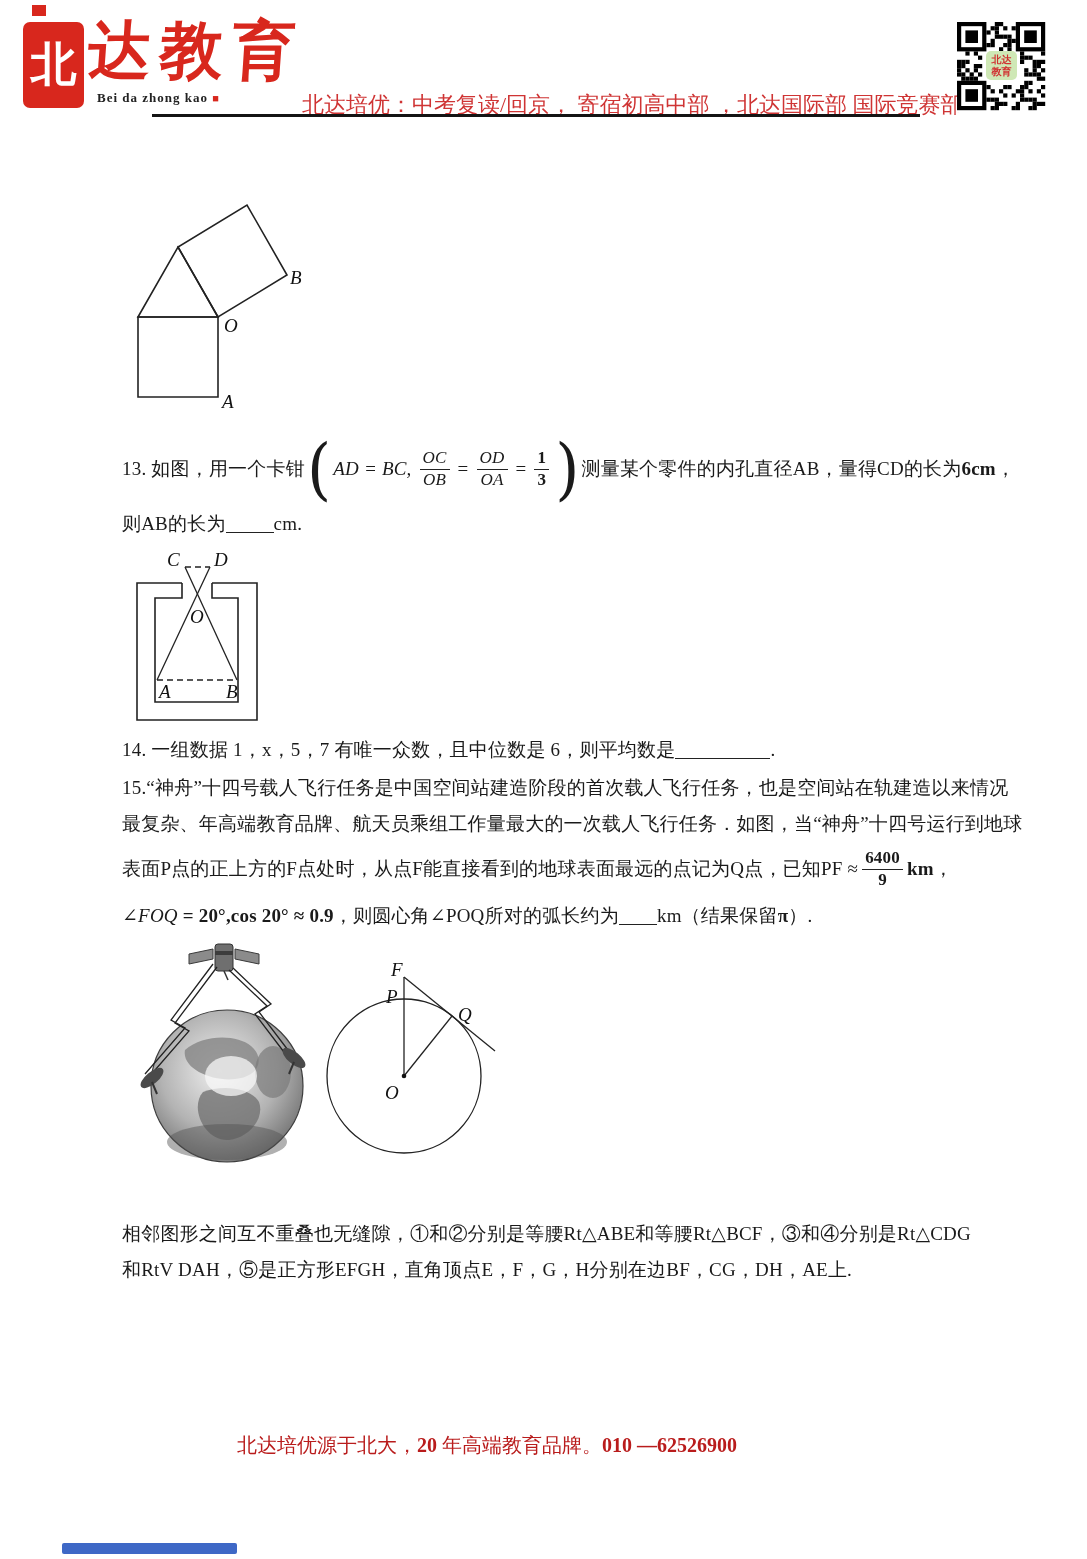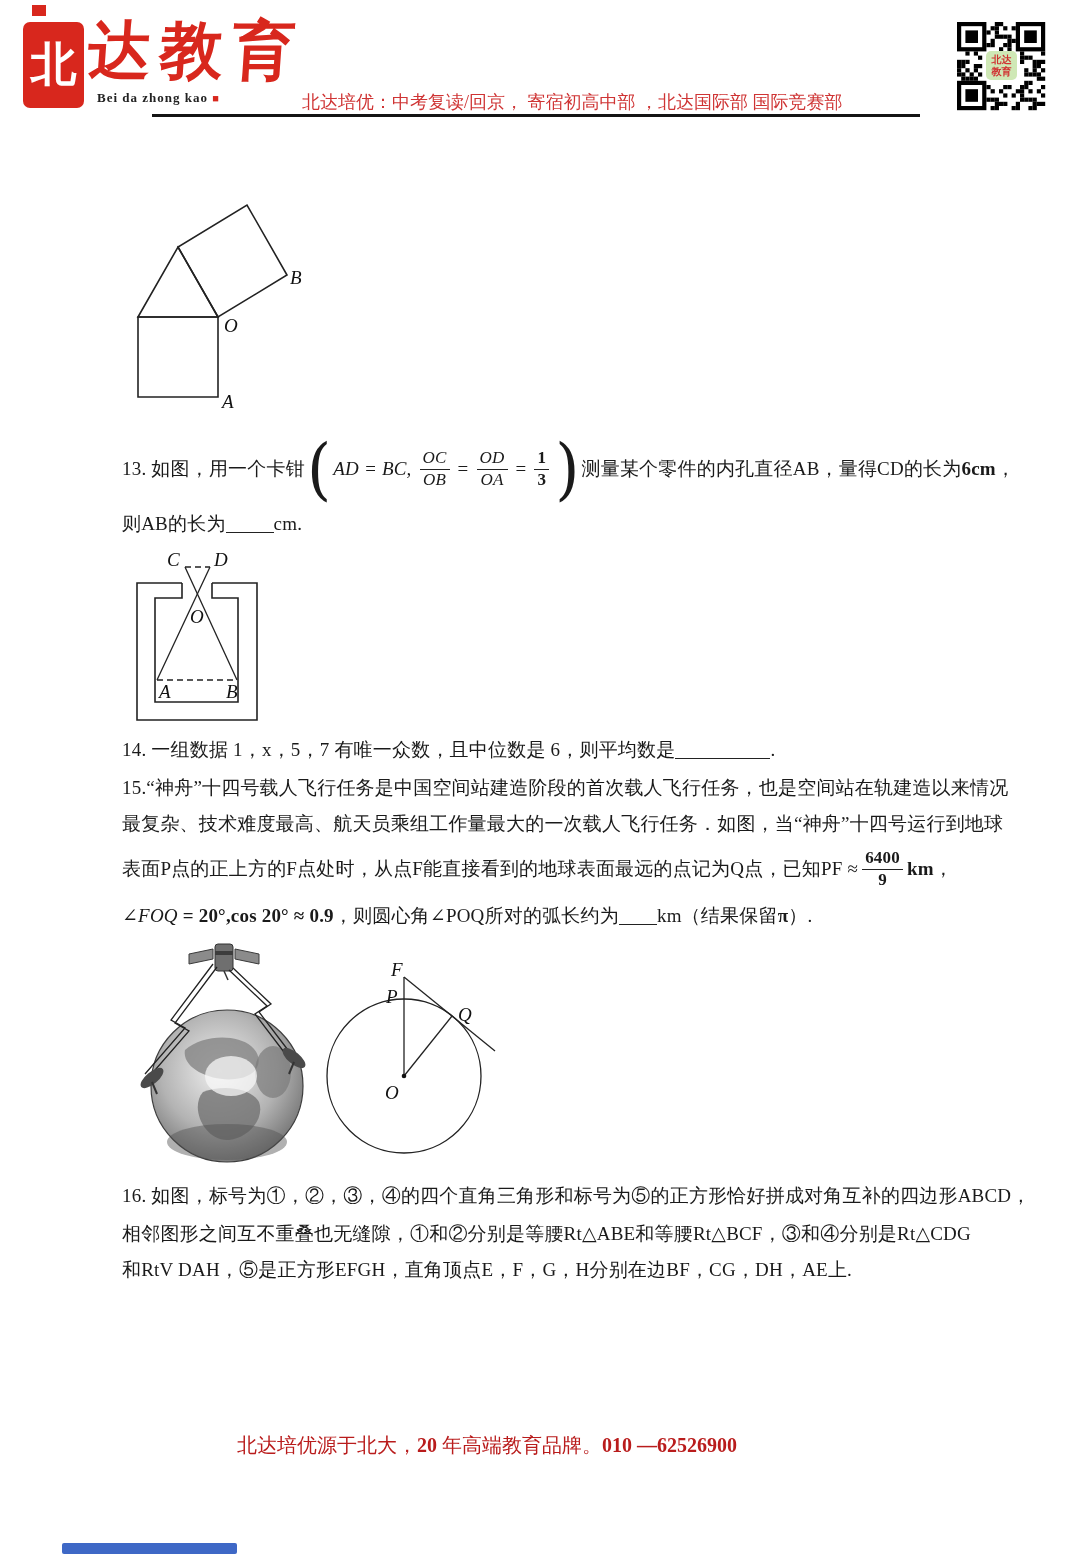--- a/index.html
+++ b/index.html
@@ -13,21 +13,21 @@
 
   
   .logo-mark{left:32px;top:5px;width:14px;height:11px;background:#d8271d;}
   .logo-stamp{left:25px;top:24px;width:57px;height:82px;background:#d8271d;border-radius:5px;
               display:flex;align-items:center;justify-content:center;color:#fff;
               font-size:46px;font-weight:bold;box-shadow:0 0 0 2px #d8271d;}
   .logo-script{left:88px;top:20px;font-size:63px;font-weight:bold;color:#d8271d;
                letter-spacing:9px;transform:skewX(-4deg);line-height:1;}
   .logo-sub{left:97px;top:90px;font-size:13px;font-weight:bold;color:#222;letter-spacing:1px;}
   .logo-sub .sq{color:#d8271d;font-size:11px;}
-  .tagline{left:302px;top:90px;font-size:18px;color:#cf3434;white-space:nowrap;}
+  .tagline{left:302px;top:90px;font-size:22px;color:#cf3434;white-space:nowrap;}
   .header-rule{left:152px;top:114px;width:768px;height:3px;background:#141414;}
 
   
   .frow{display:flex;align-items:center;}
   .frac{display:inline-flex;flex-direction:column;align-items:center;font-size:17px;
         line-height:1.2;margin:0 4px;vertical-align:middle;}
   .frac .num{border-bottom:1.5px solid #222;padding:0 3px;}
   .frac.it{font-style:italic;}
   .paren{font-size:62px;font-weight:300;line-height:0.9;transform:scaleY(1.08);
          font-family:"DejaVu Serif",serif;margin:0 2px;}
@@ -227,21 +227,21 @@
     <text class="flabel" x="55" y="71">O</text>
     <text class="flabel" x="24" y="146">A</text>
     <text class="flabel" x="91" y="146">B</text>
   </svg>
 
   <div class="abs line" style="left:122px;top:737px;">
     <span>14. 一组数据 1，x，5，7 有唯一众数，且中位数是 6，则平均数是</span><span class="blank" style="width:95px;"></span><span>.</span>
   </div>
 
   <div class="abs line" style="left:122px;top:775px;">15.“神舟”十四号载人飞行任务是中国空间站建造阶段的首次载人飞行任务，也是空间站在轨建造以来情况</div>
-  <div class="abs line" style="left:122px;top:811px;">最复杂、技术难度最高、航天员乘组工作量最大的一次载人飞行任务．如图，当“神舟”十四号运行到地球</div>
+  <div class="abs line" style="left:122px;top:811px;">最复杂、年高端教育品牌、航天员乘组工作量最大的一次载人飞行任务．如图，当“神舟”十四号运行到地球</div>
   <div class="abs line frow" style="left:122px;top:845px;height:48px;">
     <span>表面P点的正上方的F点处时，从点F能直接看到的地球表面最远的点记为Q点，已知PF ≈</span>
     <span class="frac b">
       <span class="num">6400</span>
       <span class="den">9</span>
     </span>
     <span class="b">km</span>
     <span>，</span>
   </div>
   <div class="abs line" style="left:122px;top:903px;text-align:right;">
@@ -285,21 +285,20 @@
     <line class="thin" x1="81" y1="31" x2="81" y2="130"></line>
     <line class="thin" x1="81" y1="31" x2="172" y2="105"></line>
     <line class="thin" x1="81" y1="130" x2="129" y2="70"></line>
     <circle cx="81" cy="130" r="2.3" fill="#111"></circle>
     <text class="flabel" x="68" y="30">F</text>
     <text class="flabel" x="63" y="57">P</text>
     <text class="flabel" x="135" y="75">Q</text>
     <text class="flabel" x="62" y="153">O</text>
   </svg>
 
-  <div class="abs line" style="left:122px;top:1183px;">16. 如图，标号为①，②，③，④的四个直角三角形和标号为⑤的正方形恰好拼成对角互补的四边形ABCD，</div>
   <div class="abs line" style="left:122px;top:1221px;">相邻图形之间互不重叠也无缝隙，①和②分别是等腰Rt△ABE和等腰Rt△BCF，③和④分别是Rt△CDG</div>
   <div class="abs line" style="left:122px;top:1257px;">和RtV DAH，⑤是正方形EFGH，直角顶点E，F，G，H分别在边BF，CG，DH，AE上.</div>
 
   <div class="abs footer">
     <span>北达培优源于北大，</span><span class="b">20</span><span> 年高端教育品牌。</span><span class="b">010 —62526900</span>
   </div>
 
   <div class="abs bottom-bar"></div>
 
 </div>

